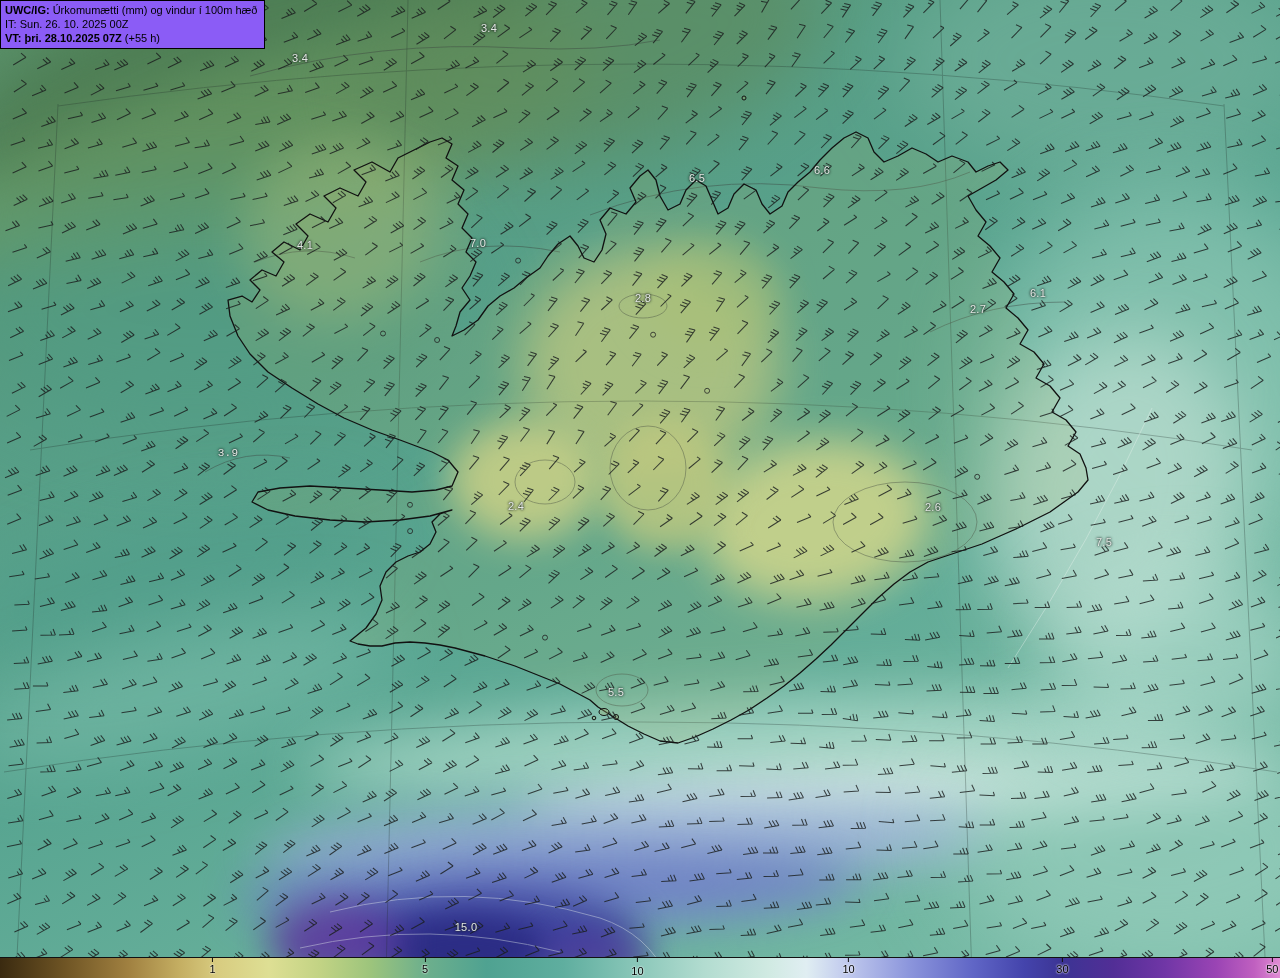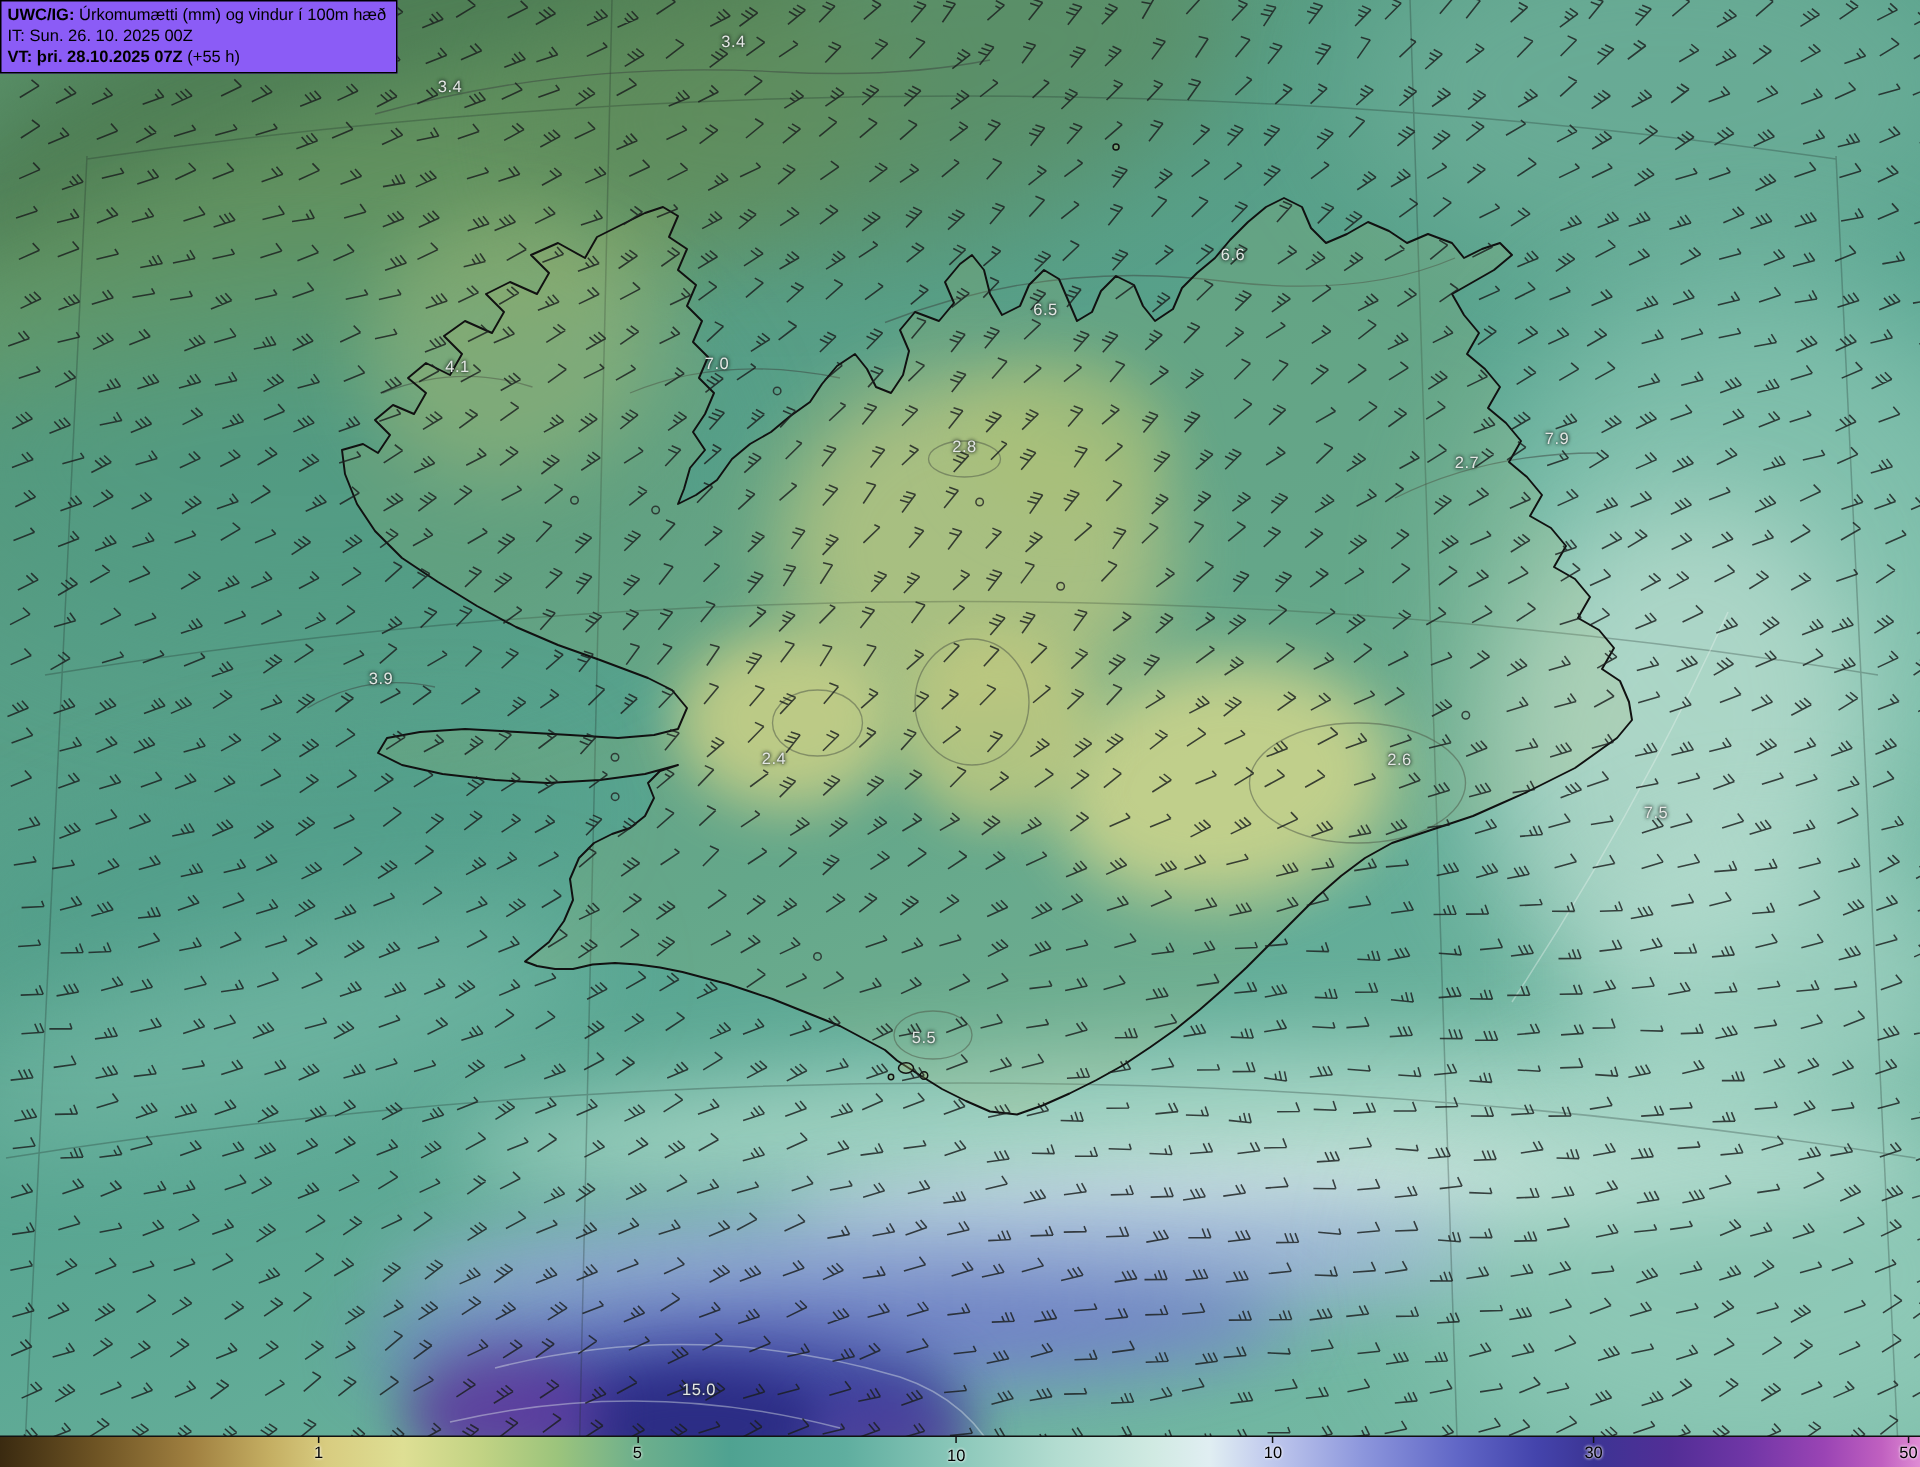--- a/index.html
+++ b/index.html
@@ -136,28 +136,28 @@
         <circle cx="977.2" cy="476.8" r="2.5"></circle>
         <circle cx="410.0" cy="504.8" r="2.5"></circle>
         <circle cx="410.1" cy="531.1" r="2.5"></circle>
         <circle cx="545.0" cy="637.6" r="2.5"></circle>
       </g>
     </svg>
 
   <div id="labels-layer">
       <span class="clabel" style="left: 489px; top: 28px;">3.4</span>
       <span class="clabel" style="left: 300px; top: 58px;">3.4</span>
-      <span class="clabel" style="left: 697px; top: 207px;">6.5</span>
+      <span class="clabel" style="left: 697px; top: 178px;">6.5</span>
       <span class="clabel" style="left: 822px; top: 170px;">6.6</span>
       <span class="clabel" style="left: 305px; top: 245px;">4.1</span>
       <span class="clabel" style="left: 478px; top: 243px;">7.0</span>
       <span class="clabel" style="left: 643px; top: 298px;">2.8</span>
       <span class="clabel" style="left: 978px; top: 309px; text-align: right;">2.7</span>
-      <span class="clabel" style="left: 1038px; top: 293px;">7.9</span>
-      <span class="clabel" style="left: 254px; top: 453px;">3.9</span>
+      <span class="clabel" style="left: 1038px; top: 293px;">6.1</span>
+      <span class="clabel" style="left: 228px; top: 453px; font-family: Liberation Mono, monospace;">3.9</span>
       <span class="clabel" style="left: 516px; top: 478px; margin-top: 28px;">2.4</span>
       <span class="clabel" style="left: 933px; top: 507px;">2.6</span>
       <span class="clabel" style="left: 1104px; top: 542px;">7.5</span>
       <span class="clabel" style="left: 616px; top: 692px;">5.5</span>
       <span class="clabel" style="left: 466px; top: 927px;">15.0</span>
     </div>
 
   <div id="info-box">
     <div class="line">
       <span class="b">UWC/IG:</span>

